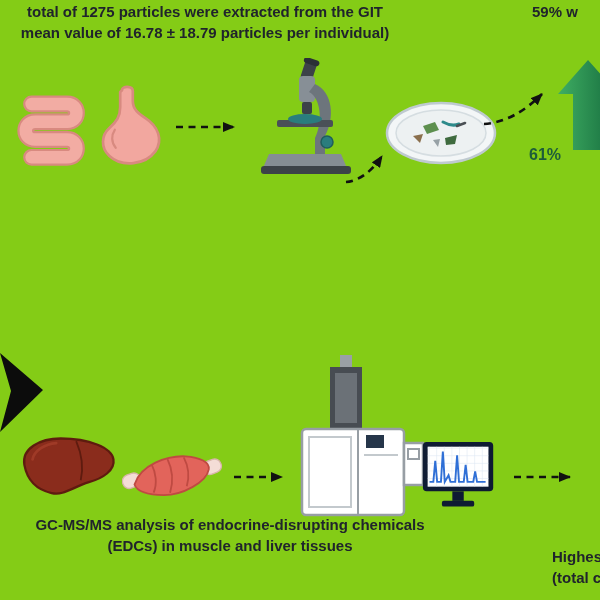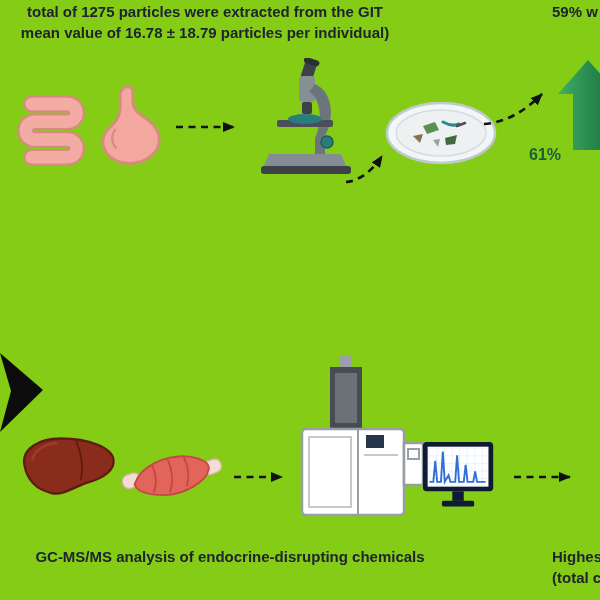--- a/index.html
+++ b/index.html
@@ -4,23 +4,23 @@
 <style>
   html,body{margin:0;padding:0;background:#fff;}
   .page{
     position:relative;width:600px;height:600px;overflow:hidden;background:#84cc16;
     font-family:"Liberation Sans", sans-serif;color:#20242c;
   }
   .abs{position:absolute;}
   .caption{font-weight:bold;font-size:15px;line-height:21px;text-align:center;color:#20242c;}
   .nowrap{white-space:nowrap;}
   .top-caption{left:-50px;top:1px;width:510px;}
-  .top-right-caption{left:552px;top:1px;text-align:left;}
+  .top-right-caption{left:532px;top:1px;text-align:left;}
   .increase-label{left:519px;top:146px;width:52px;font-weight:bold;font-size:16px;text-align:center;color:#1d5c3a;}
-  .bottom-caption{left:10px;top:546px;width:440px;}
+  .bottom-caption{left:10px;top:514px;width:440px;}
   .bottom-right-caption{left:552px;top:546px;text-align:left;}
   svg{display:block;}
 </style>
 </head>
 <body>
 
 <div class="page">
 
   <div class="abs caption top-caption">
     <div>total of 1275 particles were extracted from the GIT</div>
@@ -195,20 +195,21 @@
           <marker id="ah4" markerWidth="12" markerHeight="10" refX="11" refY="5" orient="auto" markerUnits="userSpaceOnUse">
         <path d="M0,0 L12,5 L0,10 Z" fill="#111"></path>
           </marker>
         </defs>
       <line x1="4" y1="15" x2="60" y2="15" stroke="#111" stroke-width="2.6" stroke-dasharray="7 5.5" marker-end="url(#ah4)"></line>
     </svg>
   </div>
 
   <div class="abs caption bottom-caption">
     <div>GC-MS/MS analysis of endocrine-disrupting chemicals</div>
+    <div>(EDCs) in muscle and liver tissues</div>
   </div>
 
   <div class="abs caption bottom-right-caption">
     <div class="nowrap">Highes</div>
     <div class="nowrap">(total co</div>
   </div>
 
 </div>
 
 </body></html>

